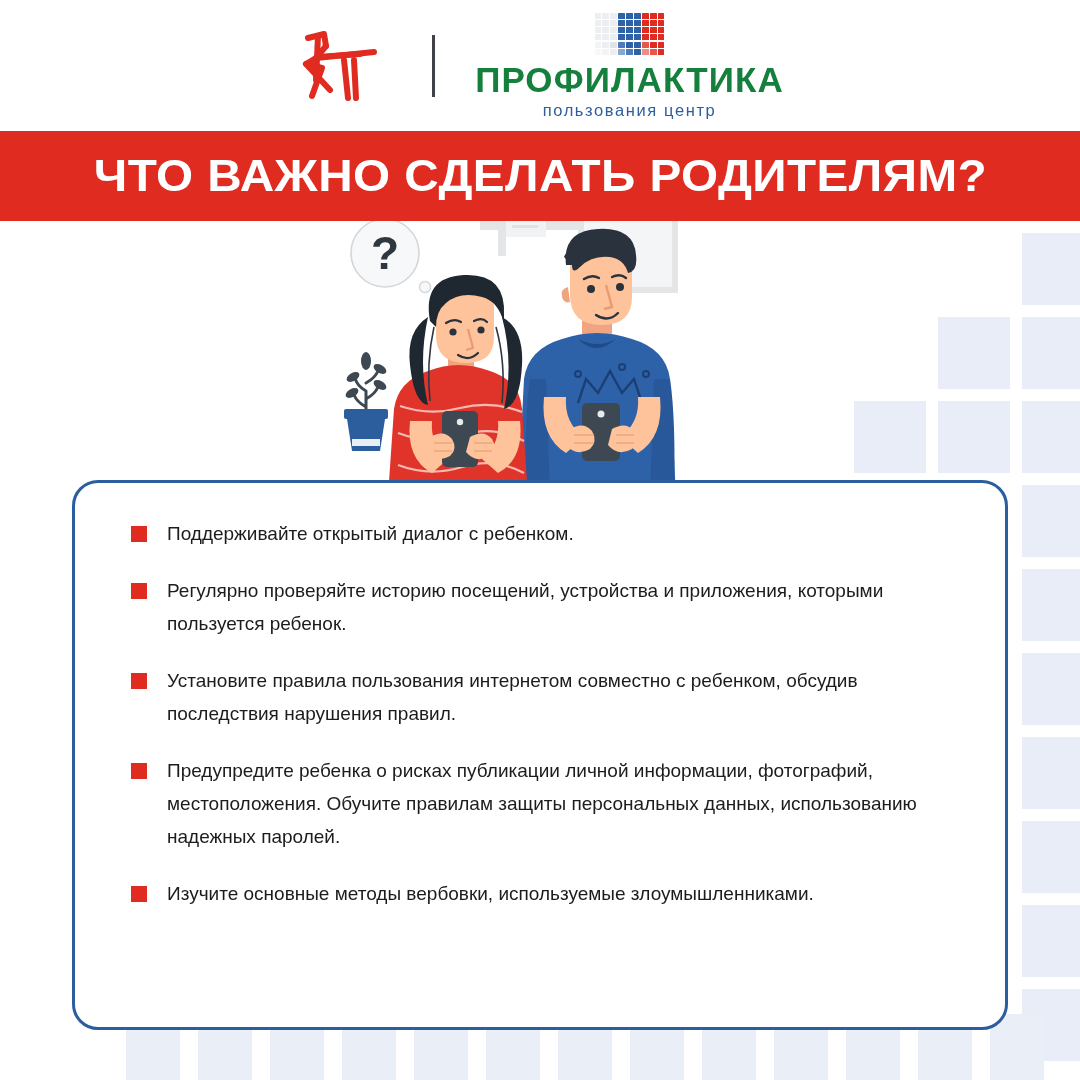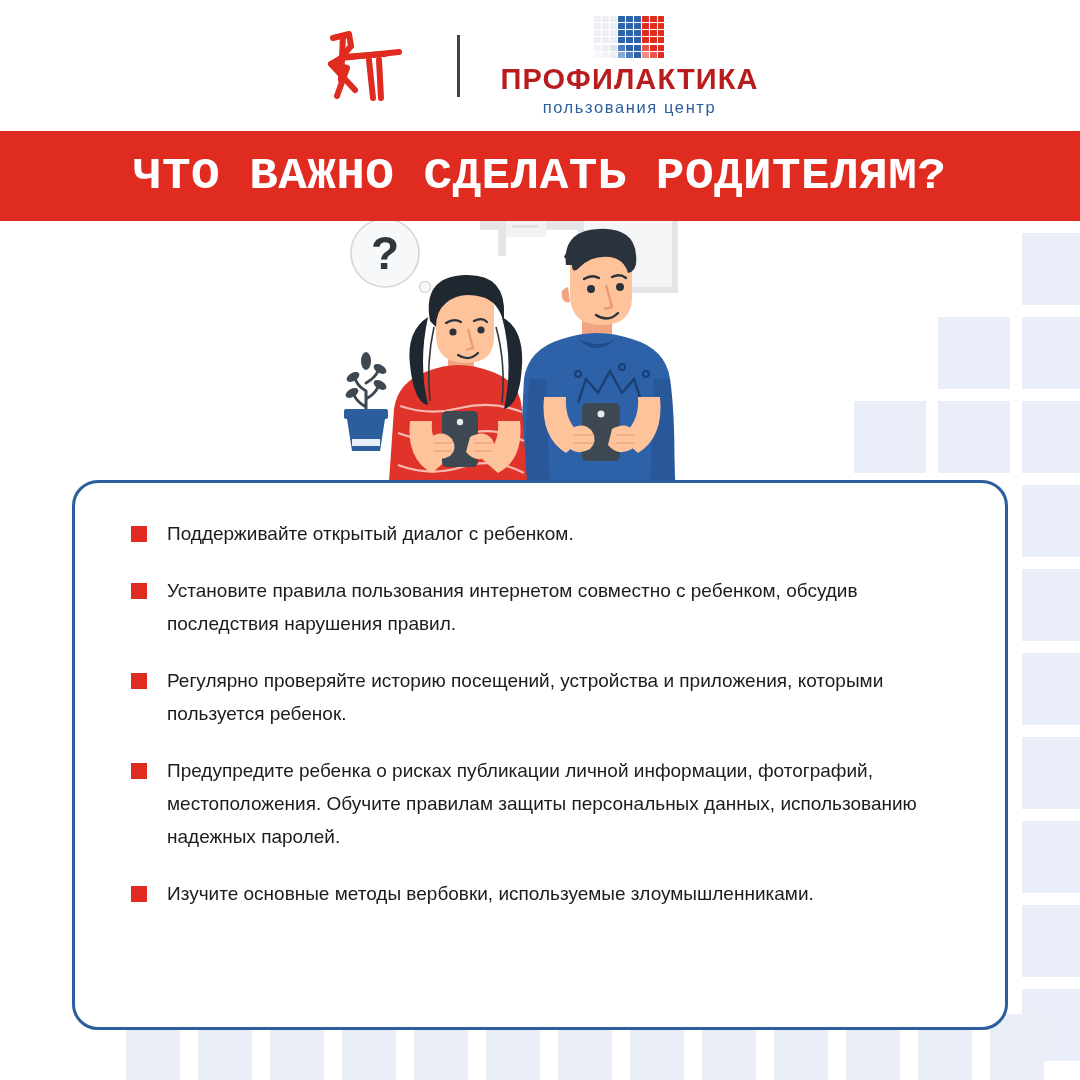--- a/index.html
+++ b/index.html
@@ -17,31 +17,31 @@
     position:absolute;left:0;top:0;width:1080px;height:131px;
     background:#ffffff;z-index:8;
     display:flex;align-items:center;justify-content:center;gap:40px;
   }
   .chair-logo{width:96px;height:84px;}
   .divider{width:3px;height:62px;background:#3f4347;}
   .brandblock{display:flex;flex-direction:column;align-items:center;}
   .grid-logo{width:70px;height:42px;display:grid;grid-template-columns:repeat(9,1fr);grid-template-rows:repeat(6,1fr);gap:1.4px;margin-bottom:7px;}
   .grid-logo i{display:block;border-radius:0.5px;}
   .brand-name{
-    font-size:29px;font-weight:bold;color:#b91c1c;letter-spacing:1.1px;line-height:1;
+    font-size:35px;font-weight:bold;color:#15803d;letter-spacing:1.1px;line-height:1;
   }
   .brand-sub{
     font-size:16.5px;color:#2c5e9e;letter-spacing:1.6px;margin-top:5px;line-height:1;
   }
 
   
   .banner{
     position:absolute;left:0;top:131px;width:1080px;height:90px;
     background:#e02b20;z-index:7;
-    display:flex;align-items:center;justify-content:center;font-family:Liberation Mono, monospace;
+    display:flex;align-items:center;justify-content:center;
   }
   .banner h1{
     margin:0;color:#ffffff;font-size:45px;font-weight:bold;
     letter-spacing:0.4px;white-space:nowrap;
     transform:scaleX(1.06);
   }
 
   
   .bgsquares{position:absolute;left:0;top:221px;width:1080px;height:859px;z-index:1;}
   .bgsquares span{position:absolute;background:#e9edf7;display:block;}
@@ -301,20 +301,20 @@
     </div>
   </div>
 
   <div class="banner">
     <h1>ЧТО ВАЖНО СДЕЛАТЬ РОДИТЕЛЯМ?</h1>
   </div>
 
   <div class="card">
     <ul class="bullets">
       <li><span class="mk"></span><span>Поддерживайте открытый диалог с ребенком.</span></li>
+      <li><span class="mk"></span><span>Регулярно проверяйте историю посещений, устройства и приложения, которыми пользуется ребенок.</span></li>
       <li><span class="mk"></span><span>Установите правила пользования интернетом совместно с ребенком, обсудив последствия нарушения правил.</span></li>
-      <li><span class="mk"></span><span>Регулярно проверяйте историю посещений, устройства и приложения, которыми пользуется ребенок.</span></li>
       <li><span class="mk"></span><span>Предупредите ребенка о рисках публикации личной информации, фотографий, местоположения. Обучите правилам защиты персональных данных, использованию надежных паролей.</span></li>
       <li><span class="mk"></span><span>Изучите основные методы вербовки, используемые злоумышленниками.</span></li>
     </ul>
   </div>
 
 </div>
 
 </body></html>

